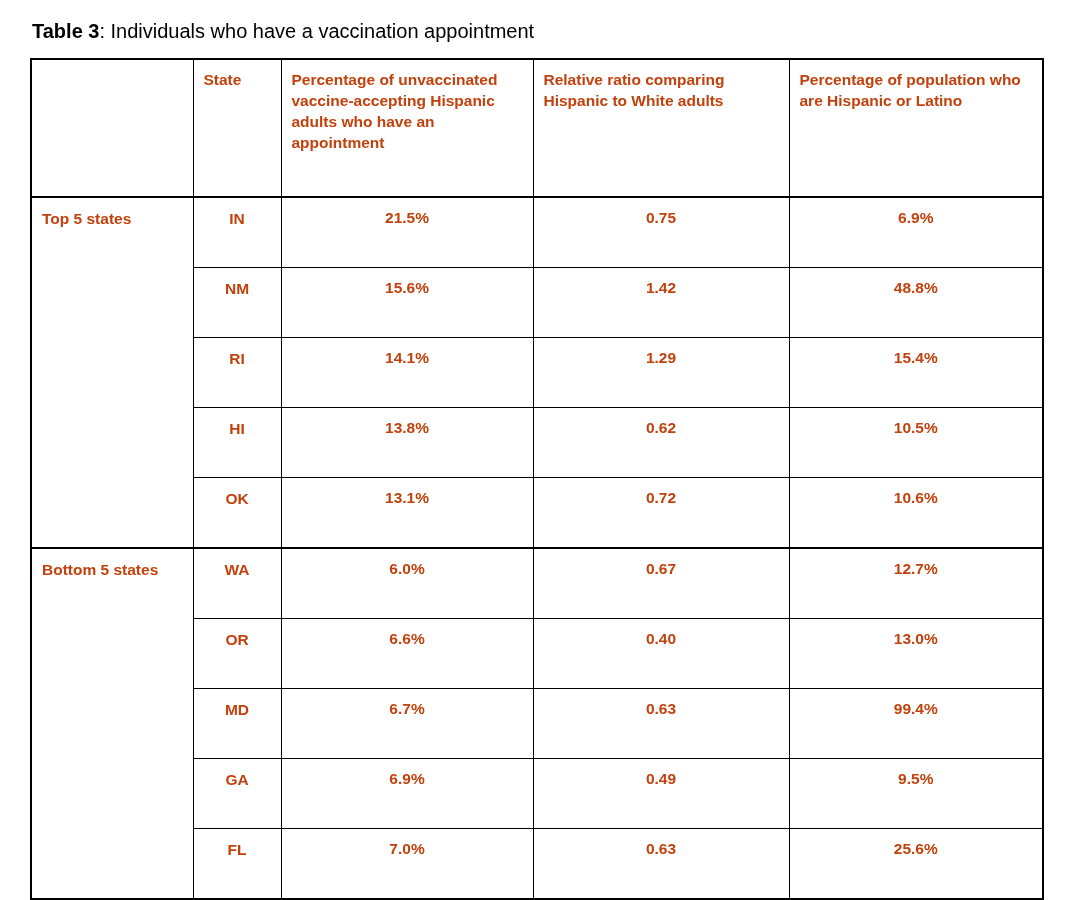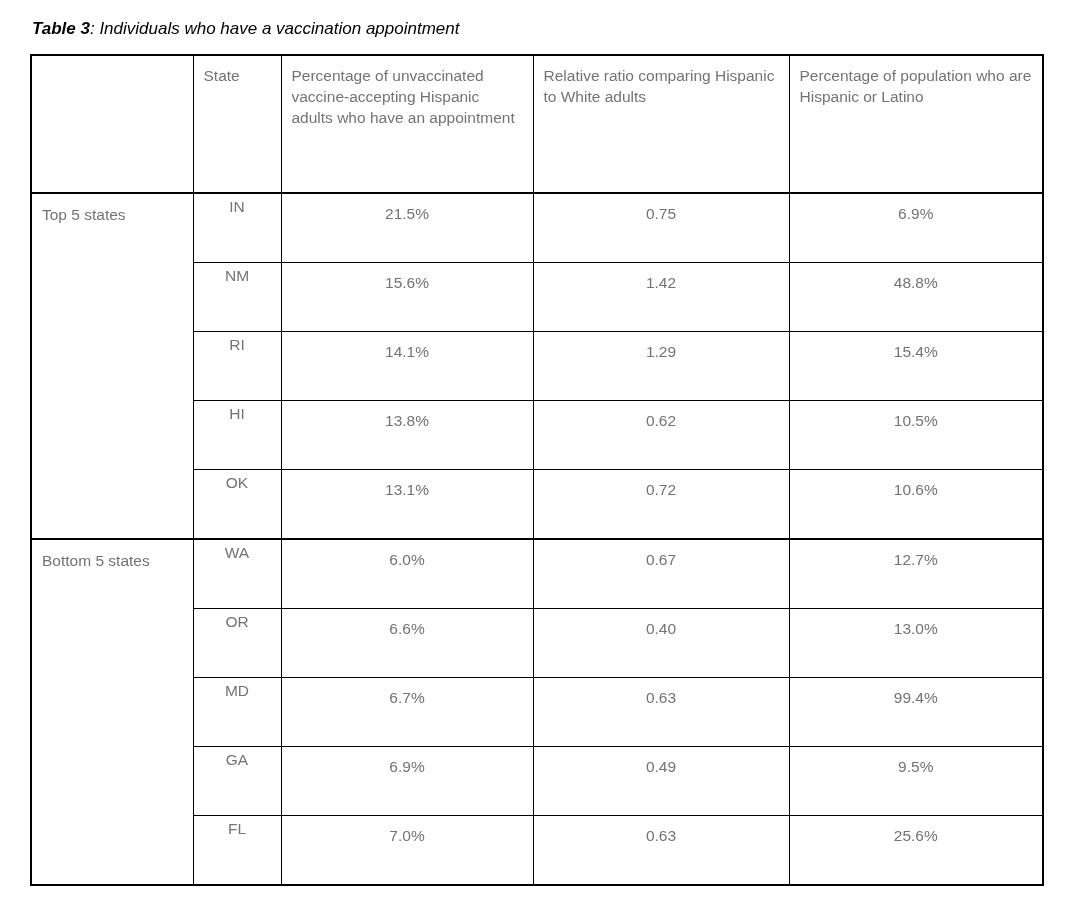--- a/index.html
+++ b/index.html
@@ -15,44 +15,43 @@
     -webkit-font-smoothing: antialiased;
   }
   .page {
     width: 1072px;
     height: 900px;
     box-sizing: border-box;
     padding: 18px 30px 0 30px;
     position: relative;
   }
   .caption {
-    font-size: 17px;
+    font-size: 20px;
     line-height: 1.3;
     margin: 0 0 14px 2px;
     color: #000;
-    font-style: italic;
   }
   .caption .caption-label {
     font-weight: bold;
   }
   table.data-table {
     border-collapse: collapse;
     table-layout: fixed;
     width: 1012px;
     border: 2px solid #000;
   }
   table.data-table td,
   table.data-table th {
     border: 1px solid #000;
     padding: 10px 10px;
     font-size: 15.5px;
-    font-weight: normal;
+    font-weight: bold;
     vertical-align: top;
     line-height: 1.35;
-    color: #737373;
+    color: #c2410c;
   }
   
   col.c0 { width: 162px; }
   col.c1 { width: 88px; }
   col.c2 { width: 252px; }
   col.c3 { width: 256px; }
   col.c4 { width: 254px; }
 
   thead td {
     vertical-align: top;
@@ -63,21 +62,21 @@
 
   tbody td.group-cell {
     vertical-align: top;
     text-align: left;
     font-size: 15.5px;
     padding-top: 11px;
     margin-top: 20px;
   }
   tbody td.state-cell {
     text-align: center;
-    padding-top: 3px;
+    padding-top: 11px;
   }
   tbody td.num-cell {
     text-align: center;
   }
   tbody tr td {
     height: 48px;
   }
   
   tr.section-start td {
     border-top: 2px solid #000;

